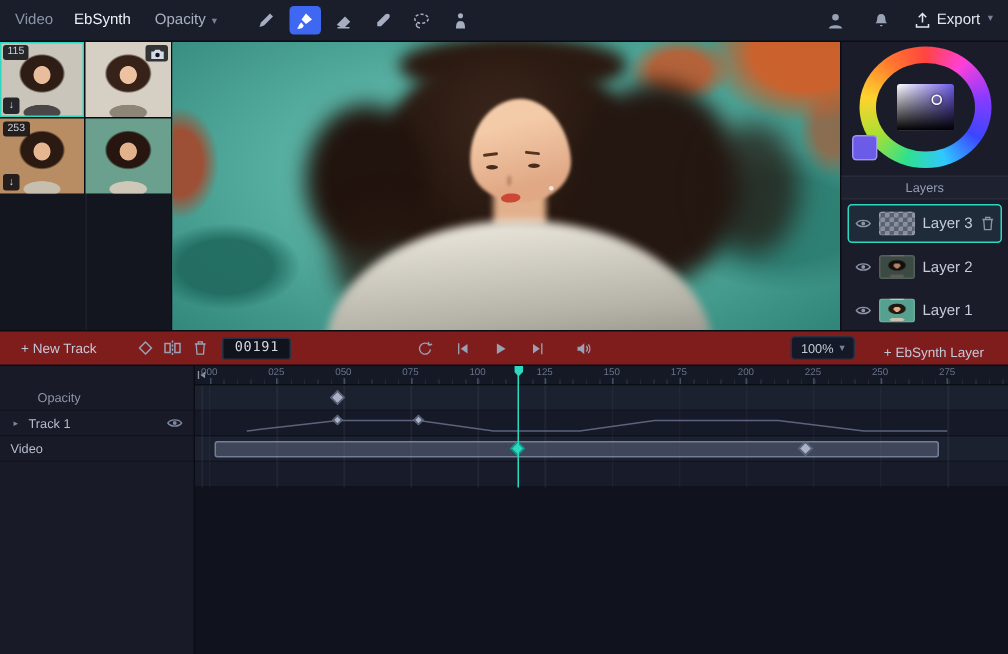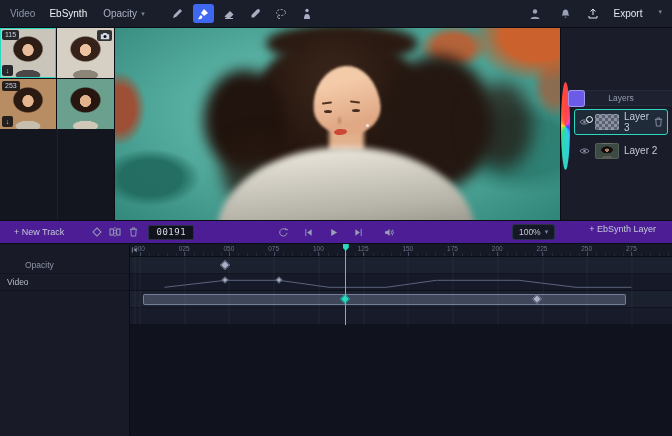--- a/index.html
+++ b/index.html
@@ -10,21 +10,21 @@
   
   .topbar{flex:0 0 28px;display:flex;align-items:center;background:#1a1e2b;border-bottom:1px solid #0b0d15;padding:0 10px;gap:14px}
   .tab{font-size:10px;color:#8d94a8;cursor:default}
   .tab.active{color:#eef1f7}
   .engine{display:flex;align-items:center;gap:4px;font-size:10px;color:#aab1c4;margin-left:2px}
   .chev{font-size:7px;color:#7a8197}
   .tools{display:flex;gap:5px;margin-left:8px}
   .tool-btn{width:21px;height:19px;border-radius:3px;display:flex;align-items:center;justify-content:center;color:#a7aec2}
   .tool-btn.active{background:#3e68f2;color:#fff}
   .tb-right{margin-left:auto;display:flex;align-items:center;gap:13px;color:#a7aec2}
-  .export-btn{display:flex;gap:16px;font-size:10px;color:#e3e7f0}
+  .export-btn{display:flex;gap:5px;font-size:10px;color:#e3e7f0}
 
   
   .main{flex:1;display:flex;min-height:0}
 
   
   .left-panel{flex:0 0 115px;width:115px;background:#14161f;border-right:1px solid #0b0d15;position:relative}
   .left-panel::after{content:'';position:absolute;left:57px;top:0;bottom:0;width:1px;background:rgba(255,255,255,.05)}
   .thumb-grid{display:grid;grid-template-columns:56px 57px;grid-auto-rows:50px;gap:1px;background:#0b0d15;position:relative;z-index:1}
   .thumb{position:relative;overflow:hidden}
   .thumb.selected{outline:1px solid #2bd9c0;outline-offset:-1px;z-index:2}
@@ -56,45 +56,45 @@
   .blouse{position:absolute;left:23%;top:62%;width:58%;height:45%;background:linear-gradient(175deg,#e9e5db 10%,#b4b1a6 70%,#8f8d84);border-radius:50% 50% 6% 6%/100% 100% 0 0;filter:blur(3px)}
   .face{position:absolute;left:44.5%;top:20%;width:15%;height:36%;background:linear-gradient(170deg,#f4cba9 25%,#e0a885 80%);border-radius:52% 48% 46% 54%/60% 62% 38% 40%;transform:rotate(-5deg);filter:blur(1px)}
   .feat{position:absolute;z-index:4}
   .f-brow{width:10px;height:2px;background:#54331f;border-radius:2px}
   .f-eye{width:8px;height:3px;background:#472b1f;border-radius:50%}
   .f-nose{width:3px;height:7px;background:rgba(160,105,75,.55);border-radius:50%;filter:blur(1px)}
   .f-lips{width:13px;height:6px;background:#cb4736;border-radius:50% 50% 55% 55%;transform:rotate(-4deg)}
   .f-ear{width:3px;height:3px;background:#f2eae2;border-radius:50%}
 
   
-  .right-panel{flex:0 0 112px;width:112px;background:#1a1d29;border-left:1px solid #0b0d15;position:relative;display:flex;flex-direction:row;align-items:center}
+  .right-panel{flex:0 0 112px;width:112px;background:#1a1d29;border-left:1px solid #0b0d15;position:relative;display:flex;flex-direction:column;align-items:center}
   .wheel-wrap{position:relative;width:88px;height:88px;margin-top:3px}
   .wheel{position:absolute;inset:0;border-radius:50%;background:conic-gradient(#ff4540,#ff40d9,#8a3bff,#3c46ff,#2fc9ff,#2fe08e,#a8e032,#ffd32e,#ff7a2e,#ff4540)}
   .wheel::after{content:'';position:absolute;inset:11px;border-radius:50%;background:#1a1d29}
   .sv-square{position:absolute;inset:25px;border-radius:2px;background:linear-gradient(to top,#000,rgba(0,0,0,0)),linear-gradient(to right,#fff,#6c5be6)}
   .sv-dot{position:absolute;left:62%;top:24%;width:7px;height:7px;border:1.5px solid #fff;border-radius:50%;box-shadow:0 0 2px rgba(0,0,0,.7)}
   .swatch{position:absolute;left:7px;top:62px;width:17px;height:17px;border-radius:3px;border:1px solid rgba(255,255,255,.35);background:#6c5be6;z-index:3}
   .layers-section{width:100%;margin-top:5px}
   .layers-header{height:16px;display:flex;align-items:center;justify-content:center;font-size:8.5px;color:#969db1;border-top:1px solid #262a3b;border-bottom:1px solid #262a3b;background:#1d2130}
   .layer-row{height:26px;margin:3px 4px 0;display:flex;align-items:center;gap:5px;padding:0 4px;border-radius:3px;border:1px solid transparent}
   .layer-row.selected{border-color:#2bd9c0;background:#1f2b38}
   .layer-thumb{width:24px;height:16px;border-radius:2px;border:1px solid rgba(255,255,255,.12);flex:0 0 24px}
   .checker{background-color:#5a6070;background-image:linear-gradient(45deg,#8b92a4 25%,transparent 25%,transparent 75%,#8b92a4 75%),linear-gradient(45deg,#8b92a4 25%,transparent 25%,transparent 75%,#8b92a4 75%);background-size:6px 6px;background-position:0 0,3px 3px}
   .layer-name{font-size:10px;color:#c6ccda}
   .layer-trash{margin-left:auto;color:#8d94a8;display:flex}
   .eye-btn{color:#8d94a8;display:flex}
 
   
-  .controls{flex:0 0 24px;background:#4c1d95;border-top:1px solid #0b0d15;border-bottom:1px solid #0b0d15;display:flex;align-items:center;padding:0 8px;position:relative;font-size:9px}
+  .controls{flex:0 0 24px;background:#7f1d1d;border-top:1px solid #0b0d15;border-bottom:1px solid #0b0d15;display:flex;align-items:center;padding:0 8px;position:relative;font-size:9px}
   .ctrl-btn{color:#c3c9d8;font-size:9px;padding:0 6px;white-space:nowrap}
   .icon-btn{width:18px;height:18px;display:flex;align-items:center;justify-content:center;color:#99a1b5}
   .counter{width:46px;height:15px;background:#10131c;border:1px solid #2b3144;border-radius:2px;color:#d5dae6;font-family:"DejaVu Sans Mono",monospace;font-size:9px;display:flex;align-items:center;justify-content:center;letter-spacing:.5px;margin-left:6px}
   .transport{position:absolute;left:50%;transform:translateX(-50%);display:flex;align-items:center;gap:11px;height:100%}
   .transport .icon-btn{width:14px}
-  .ctrl-right{margin-left:auto;display:flex;align-items:flex-start;gap:28px;padding-right:2px}
+  .ctrl-right{margin-left:auto;display:flex;align-items:flex-end;gap:13px;padding-right:2px}
   .zoom-box{display:flex;align-items:center;gap:4px;background:#151927;border:1px solid #2b3144;border-radius:3px;padding:2px 6px;font-size:8.5px;color:#c3c9d8}
 
   
   .timeline{flex:1;display:flex;background:#12151f;min-height:0}
   .tl-left{flex:0 0 130px;width:130px;background:#181b27;border-right:1px solid #0b0d15;padding-top:13px}
   .tl-row-label{height:17px;display:flex;align-items:center;gap:5px;padding:0 7px;font-size:8.5px;color:#b6bdcd;border-bottom:1px solid rgba(0,0,0,.25)}
   .caret{font-size:6px;color:#7f889e;width:7px;text-align:center}
   .sub-label{padding-left:25px;color:#8d95a8}
   .row-eye{margin-left:auto;color:#7f889e;display:flex}
   .tl-right{flex:1;position:relative;overflow:hidden}
@@ -269,20 +269,30 @@
           <span class="eye-btn">
               <svg width="11" height="8" viewBox="0 0 12 8">
                 <path d="M1 4C3 1 9 1 11 4 9 7 3 7 1 4Z" fill="none" stroke="currentColor"></path>
                 <circle cx="6" cy="4" r="1.4" fill="currentColor"></circle>
               </svg>
             </span>
           <span class="layer-thumb mini" style="--bg:#3c4a44;--hair:#140d09;--skin:#b08468;--top:#5c5a52"></span>
           <span class="layer-name">Layer 2</span>
         </div>
 
+        <div class="layer-row">
+          <span class="eye-btn">
+              <svg width="11" height="8" viewBox="0 0 12 8">
+                <path d="M1 4C3 1 9 1 11 4 9 7 3 7 1 4Z" fill="none" stroke="currentColor"></path>
+                <circle cx="6" cy="4" r="1.4" fill="currentColor"></circle>
+              </svg>
+            </span>
+          <span class="layer-thumb mini" style="--bg:#56a08f;--hair:#241610;--skin:#dcae88;--top:#c9c2b2"></span>
+          <span class="layer-name">Layer 1</span>
+        </div>
       </div>
     </aside>
   </div>
 
   <div class="controls">
     <span class="ctrl-btn">+ New Track</span>
     <span class="icon-btn" style="margin-left:18px">
         <svg width="12" height="12" viewBox="0 0 12 12">
           <rect x="3.2" y="3.2" width="5.6" height="5.6" transform="rotate(45 6 6)" fill="none" stroke="currentColor"></rect>
         </svg>
@@ -341,20 +351,30 @@
       <span class="ctrl-btn">+ EbSynth Layer</span>
     </div>
   </div>
 
   <div class="timeline">
     <div class="tl-left">
       <div class="tl-row-label sub-label">
         <span>Opacity</span>
       </div>
       <div class="tl-row-label">
+        <span class="caret">▸</span>
+        <span>Track 1</span>
+        <span class="row-eye">
+            <svg width="11" height="8" viewBox="0 0 12 8">
+              <path d="M1 4C3 1 9 1 11 4 9 7 3 7 1 4Z" fill="none" stroke="currentColor"></path>
+              <circle cx="6" cy="4" r="1.4" fill="currentColor"></circle>
+            </svg>
+          </span>
+      </div>
+      <div class="tl-row-label">
         <span>Video</span>
       </div>
     </div>
 
     <div class="tl-right">
       <div class="ruler">
         <span class="ruler-icon">
             <svg width="7" height="8" viewBox="0 0 8 8">
               <path d="M1.5 1v6" stroke="currentColor"></path>
               <path d="M6.5 1.5 3 4l3.5 2.5z" fill="currentColor"></path>

